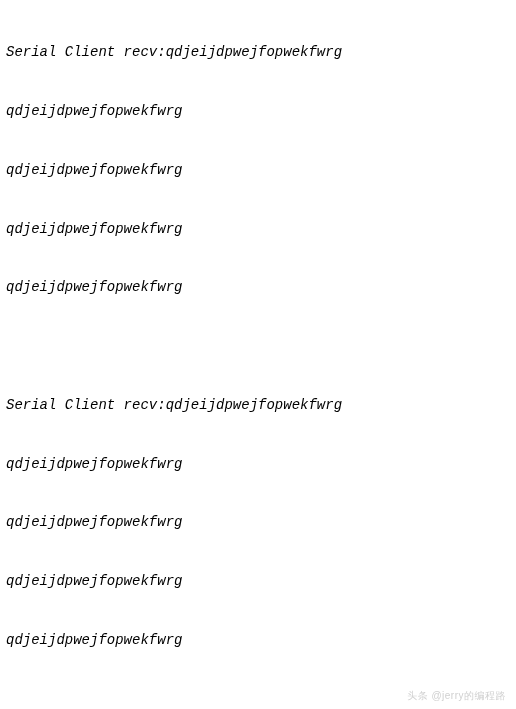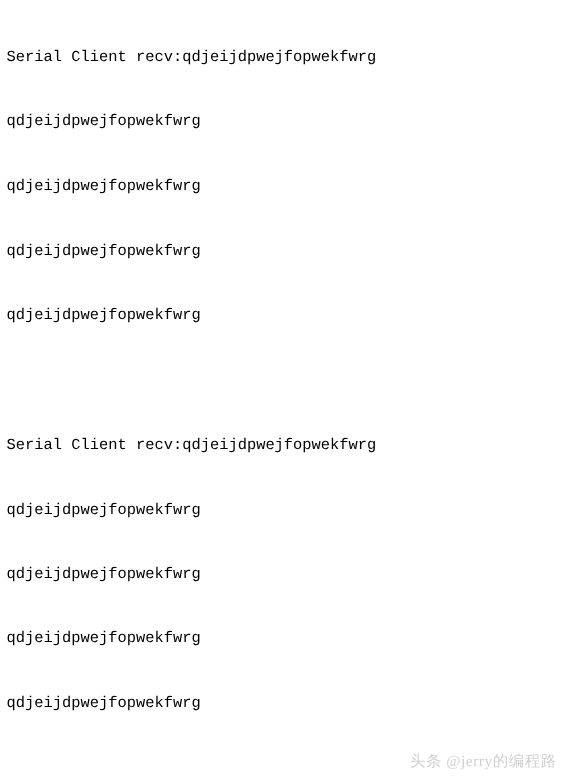--- a/index.html
+++ b/index.html
@@ -17,30 +17,31 @@
       color: #000000;
       padding: 4px 6px;
       position: relative;
       overflow: hidden;
     }
     .terminal-output {
       white-space: pre;
     }
     .line {
       display: block;
+      font-style: italic;
     }
     .blank {
       height: 1.4em;
     }
     .watermark {
       position: absolute;
       bottom: 6px;
       right: 10px;
-      font-family: Liberation Serif, serif;
-      font-size: 14px;
+      font-family: Liberation Sans, sans-serif;
+      font-size: 10px;
       color: #d0d0d0;
       letter-spacing: 0.5px;
     }
   </style>
 </head>
 <body>
 
 <div class="terminal-output">
   <span class="line"><span>Serial Client recv:</span><span>qdjeijdpwejfopwekfwrg</span></span>
   <span class="line">qdjeijdpwejfopwekfwrg</span>

